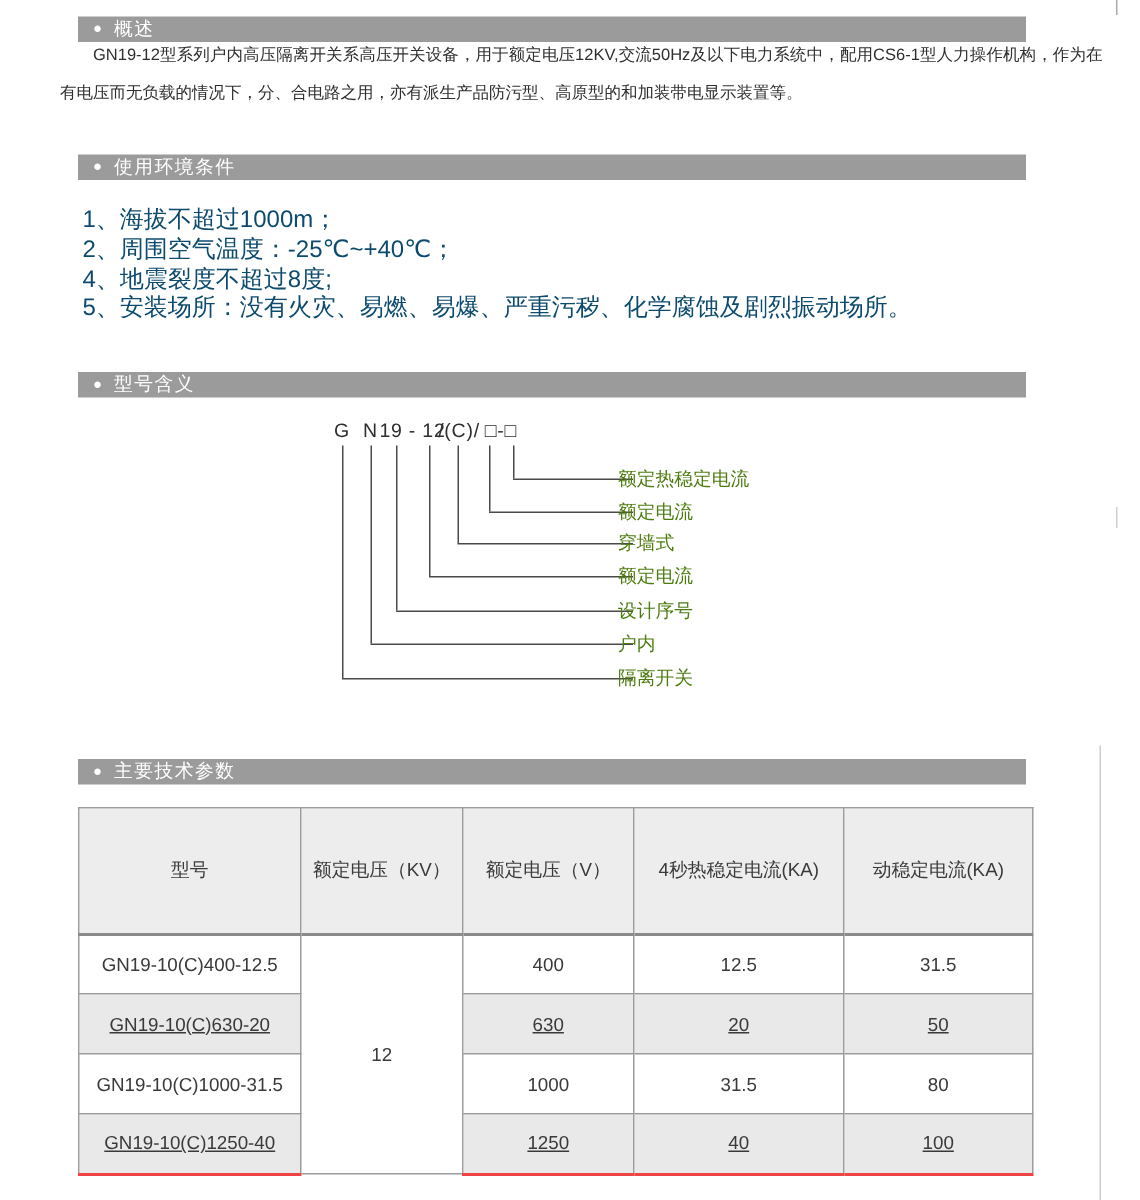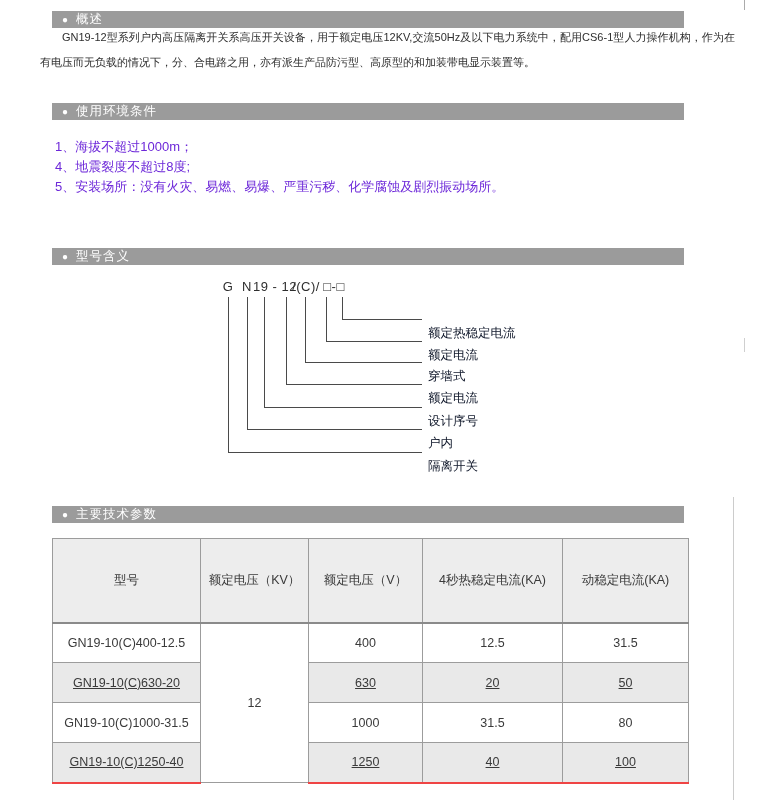--- a/index.html
+++ b/index.html
@@ -27,35 +27,35 @@
   
   .overview-text {
     position: absolute; left: 40px; top: 25px; width: 695px;
     font-size: 11px; line-height: 25px; text-indent: 2em;
     color: #2e2e2e; text-align: justify;
   }
 
   
   .env-list { position: absolute; left: 55px; top: 137px; width: 660px; }
   .env-list .env-item {
-    font-size: 13px; line-height: 19.8px; color: #6d28d9;
+    font-size: 16px; line-height: 19.8px; color: #0c4a6e;
     list-style: none; white-space: nowrap;
   }
 
   
   .diagram { position: absolute; inset: 0; pointer-events: none; }
   .code-seg {
     position: absolute; top: 279px; transform: translateX(-50%);
     font-size: 13px; color: #2e2e2e; white-space: nowrap; letter-spacing: 0.5px;
   }
   .vline { position: absolute; width: 1px; background: #4a4a4a; top: 297px; }
   .hline { position: absolute; height: 1px; background: #4a4a4a; }
   .dlabel {
-    position: absolute; left: 428px; font-size: 12.5px; color: #0f172a;
-    line-height: 16px; white-space: nowrap; margin-top: 14px;
+    position: absolute; left: 412px; font-size: 12.5px; color: #4d7c0f;
+    line-height: 16px; white-space: nowrap;
   }
 
   
   .params-table-wrap { position: absolute; left: 52px; top: 538px; width: 636px; }
   table.params {
     border-collapse: collapse; table-layout: fixed; width: 636px;
     font-size: 12.5px; color: #3a3a3a; padding-left: 17px;
   }
   table.params th, table.params td {
     border: 1px solid #9c9c9c; text-align: center; vertical-align: middle;
@@ -94,20 +94,21 @@
     <span>概述</span>
   </div>
   <div class="overview-text">GN19-12型系列户内高压隔离开关系高压开关设备，用于额定电压12KV,交流50Hz及以下电力系统中，配用CS6-1型人力操作机构，作为在有电压而无负载的情况下，分、合电路之用，亦有派生产品防污型、高原型的和加装带电显示装置等。</div>
 
   <div class="section-bar bar-env">
     <span class="bullet">●</span>
     <span>使用环境条件</span>
   </div>
   <div class="env-list">
     <div class="env-item">1、海拔不超过1000m；</div>
+    <div class="env-item">2、周围空气温度：-25℃~+40℃；</div>
     <div class="env-item">4、地震裂度不超过8度;</div>
     <div class="env-item">5、安装场所：没有火灾、易燃、易爆、严重污秽、化学腐蚀及剧烈振动场所。</div>
   </div>
 
   <div class="section-bar bar-model">
     <span class="bullet">●</span>
     <span>型号含义</span>
   </div>
 
   <div class="diagram">

